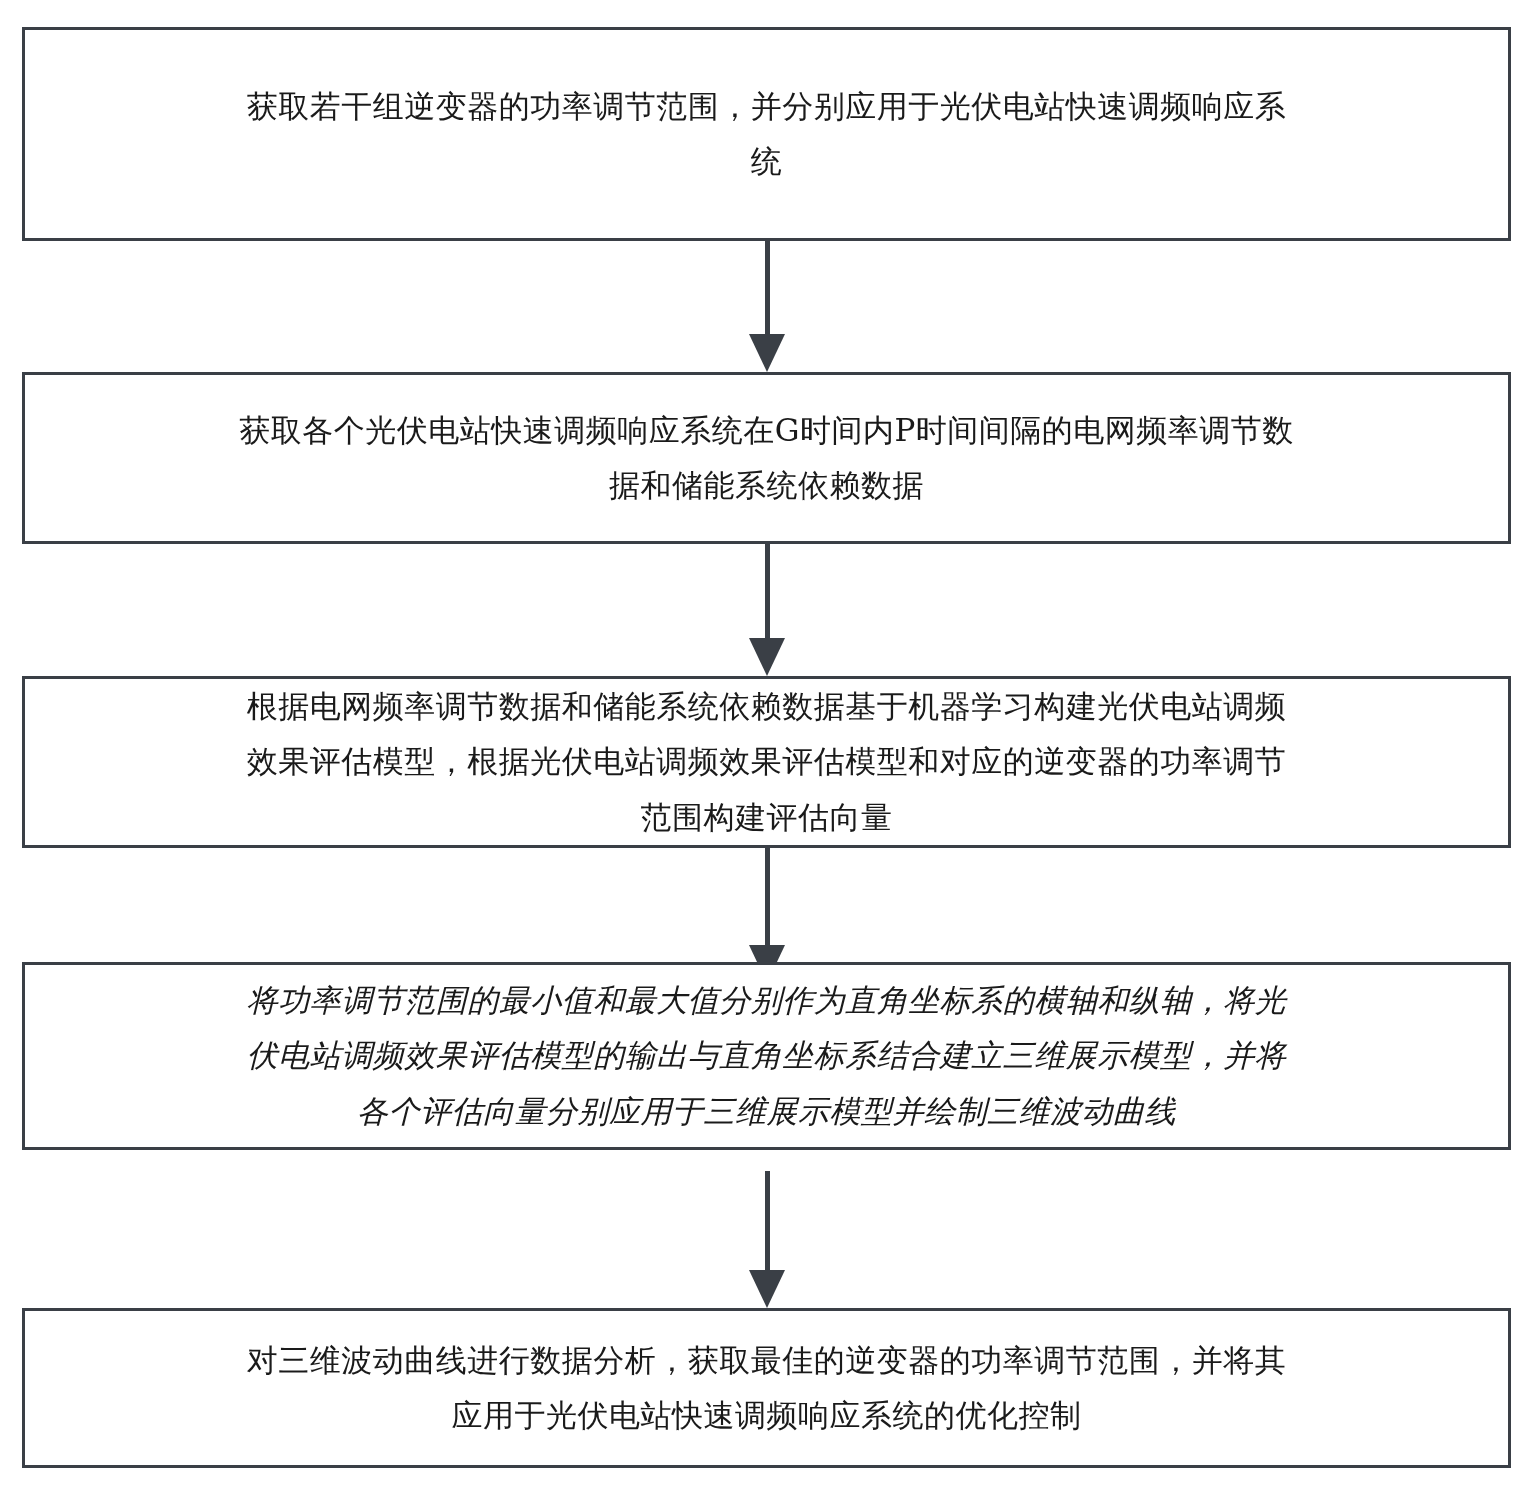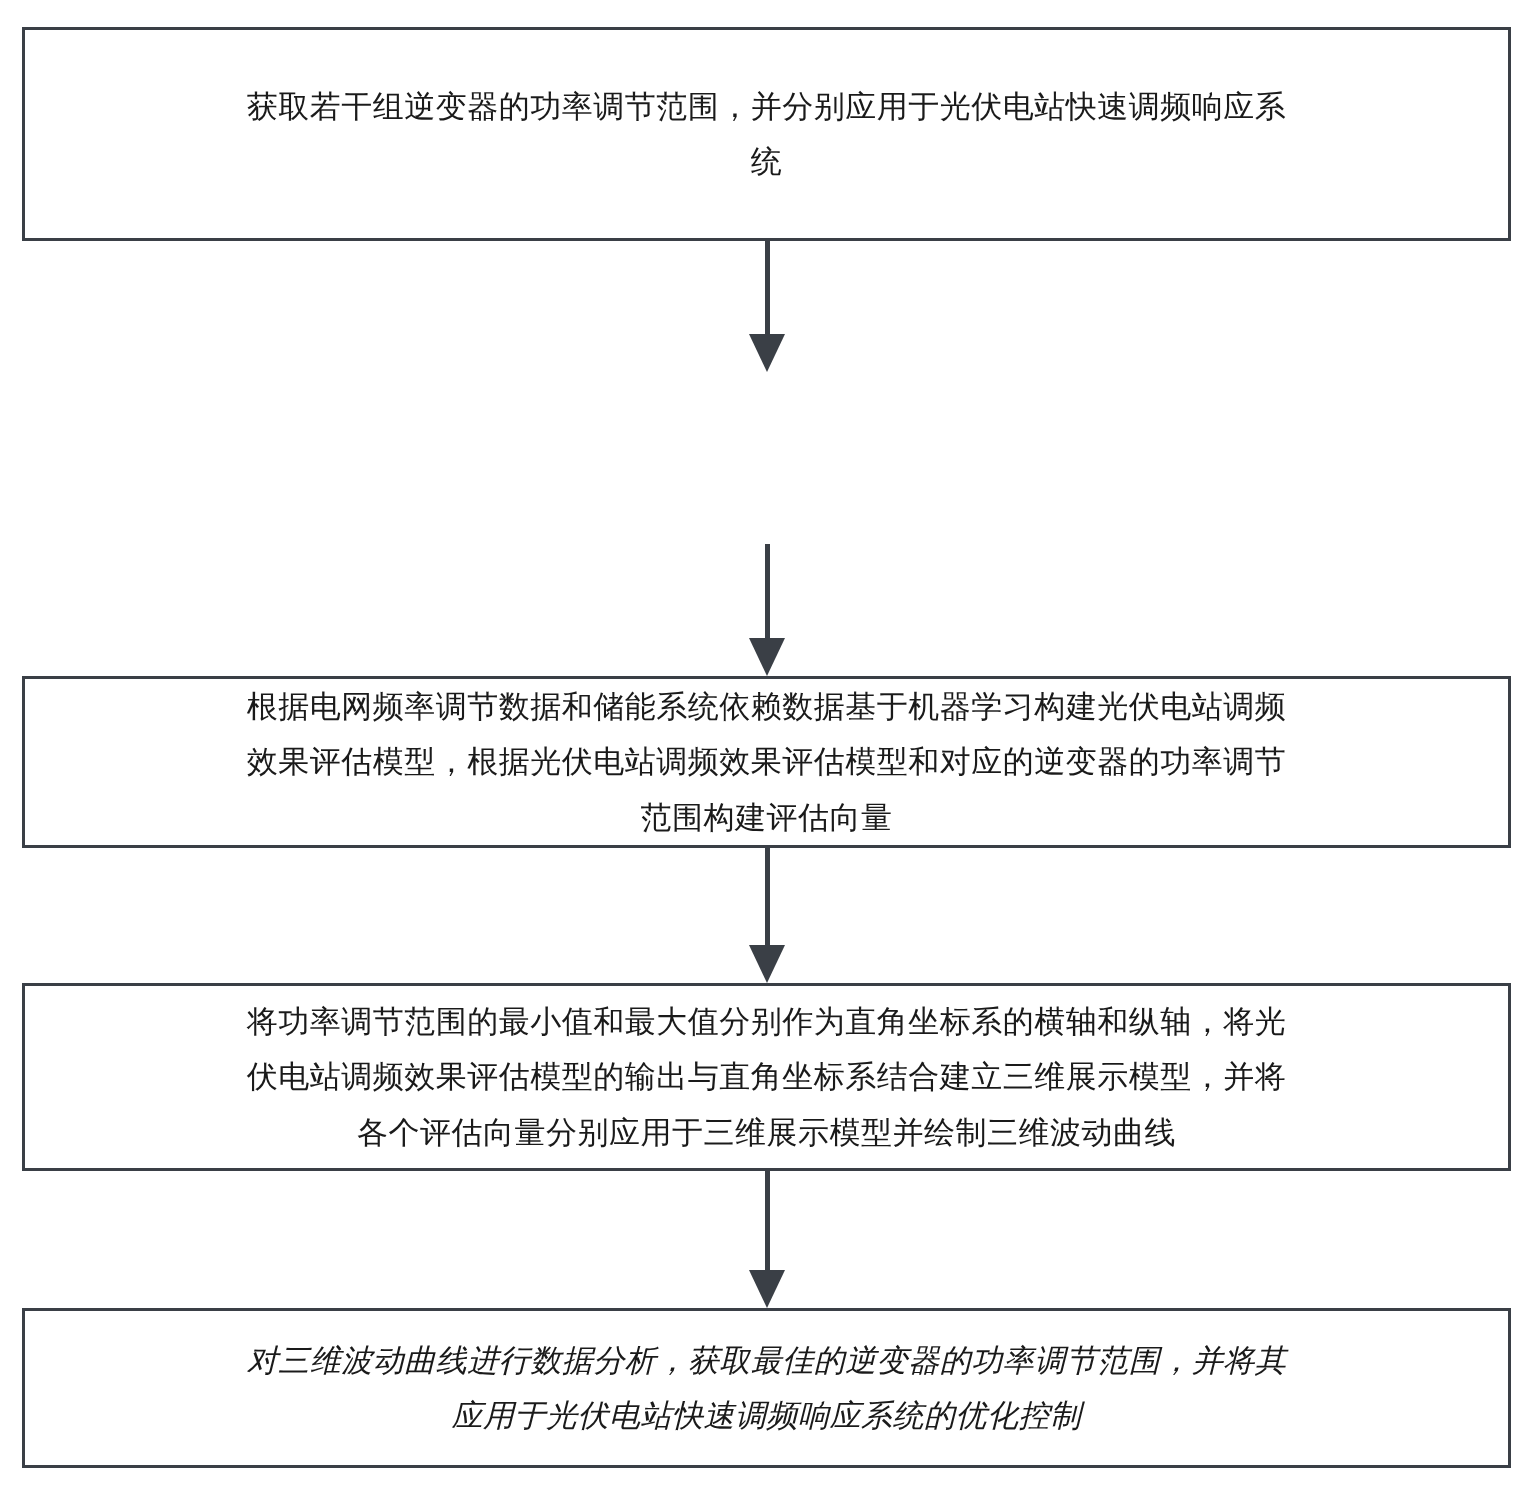--- a/index.html
+++ b/index.html
@@ -40,22 +40,22 @@
     color: #1a1a1a;
     letter-spacing: 0.5px;
     font-family: "DejaVu Serif", "Liberation Serif", serif;
     font-weight: 500;
     white-space: pre-line;
   }
   
   #node-0 { top: 27px;   height: 214px; }
   #node-1 { top: 372px;  height: 172px; }
   #node-2 { top: 676px;  height: 172px; justify-content: center; }
-  #node-3 { top: 983px;  height: 188px; }
-  #node-4 { top: 1308px; height: 160px; font-style: italic; }
+  #node-3 { top: 962px;  height: 188px; font-style: italic; }
+  #node-4 { top: 1308px; height: 160px; }
 
   
   .connector {
     position: absolute;
     left: 760px;
     width: 14px;
     display: flex;
     flex-direction: column;
     align-items: center;
   }
@@ -85,20 +85,24 @@
   <div class="node" id="node-0">
     <span class="node-text">获取若干组逆变器的功率调节范围，并分别应用于光伏电站快速调频响应系
 统</span>
   </div>
 
   <div class="connector" id="conn-0">
     <div class="stem"></div>
     <div class="head"></div>
   </div>
 
+  <div class="node" id="node-1">
+    <span class="node-text">获取各个光伏电站快速调频响应系统在G时间内P时间间隔的电网频率调节数
+据和储能系统依赖数据</span>
+  </div>
 
   <div class="connector" id="conn-1">
     <div class="stem"></div>
     <div class="head"></div>
   </div>
 
   <div class="node" id="node-2">
     <span class="node-text">根据电网频率调节数据和储能系统依赖数据基于机器学习构建光伏电站调频
 效果评估模型，根据光伏电站调频效果评估模型和对应的逆变器的功率调节
 范围构建评估向量</span>

